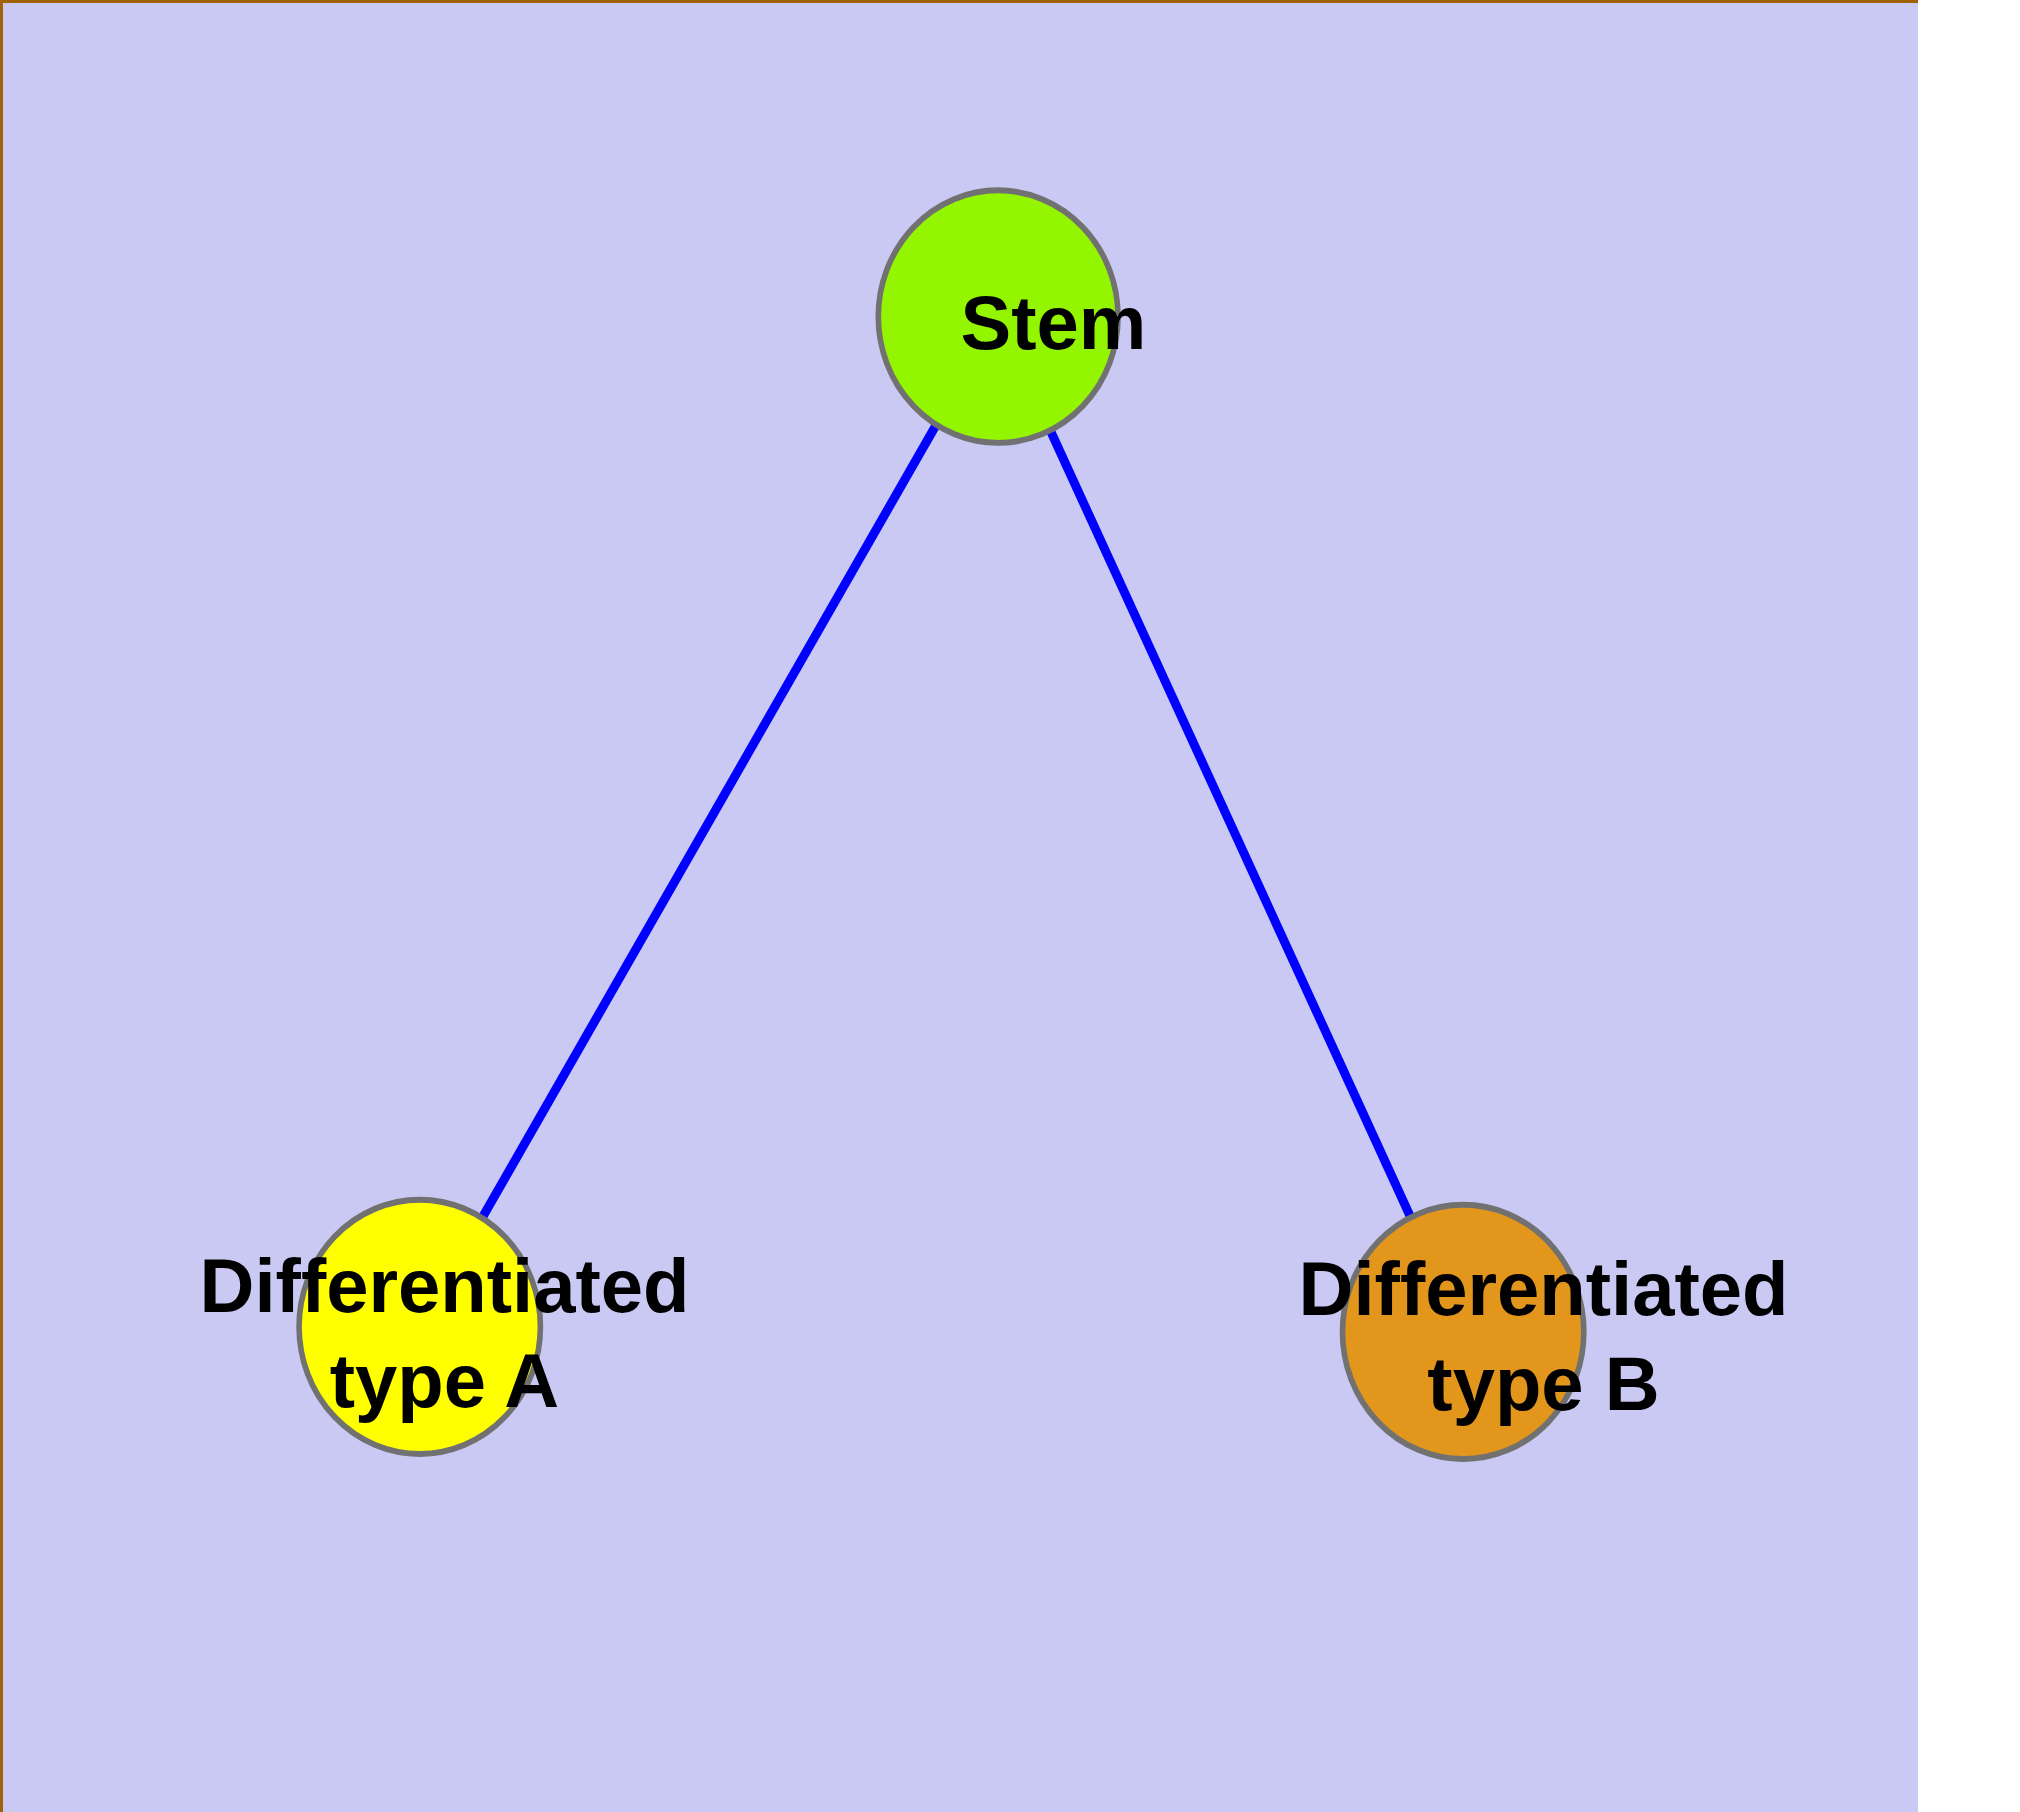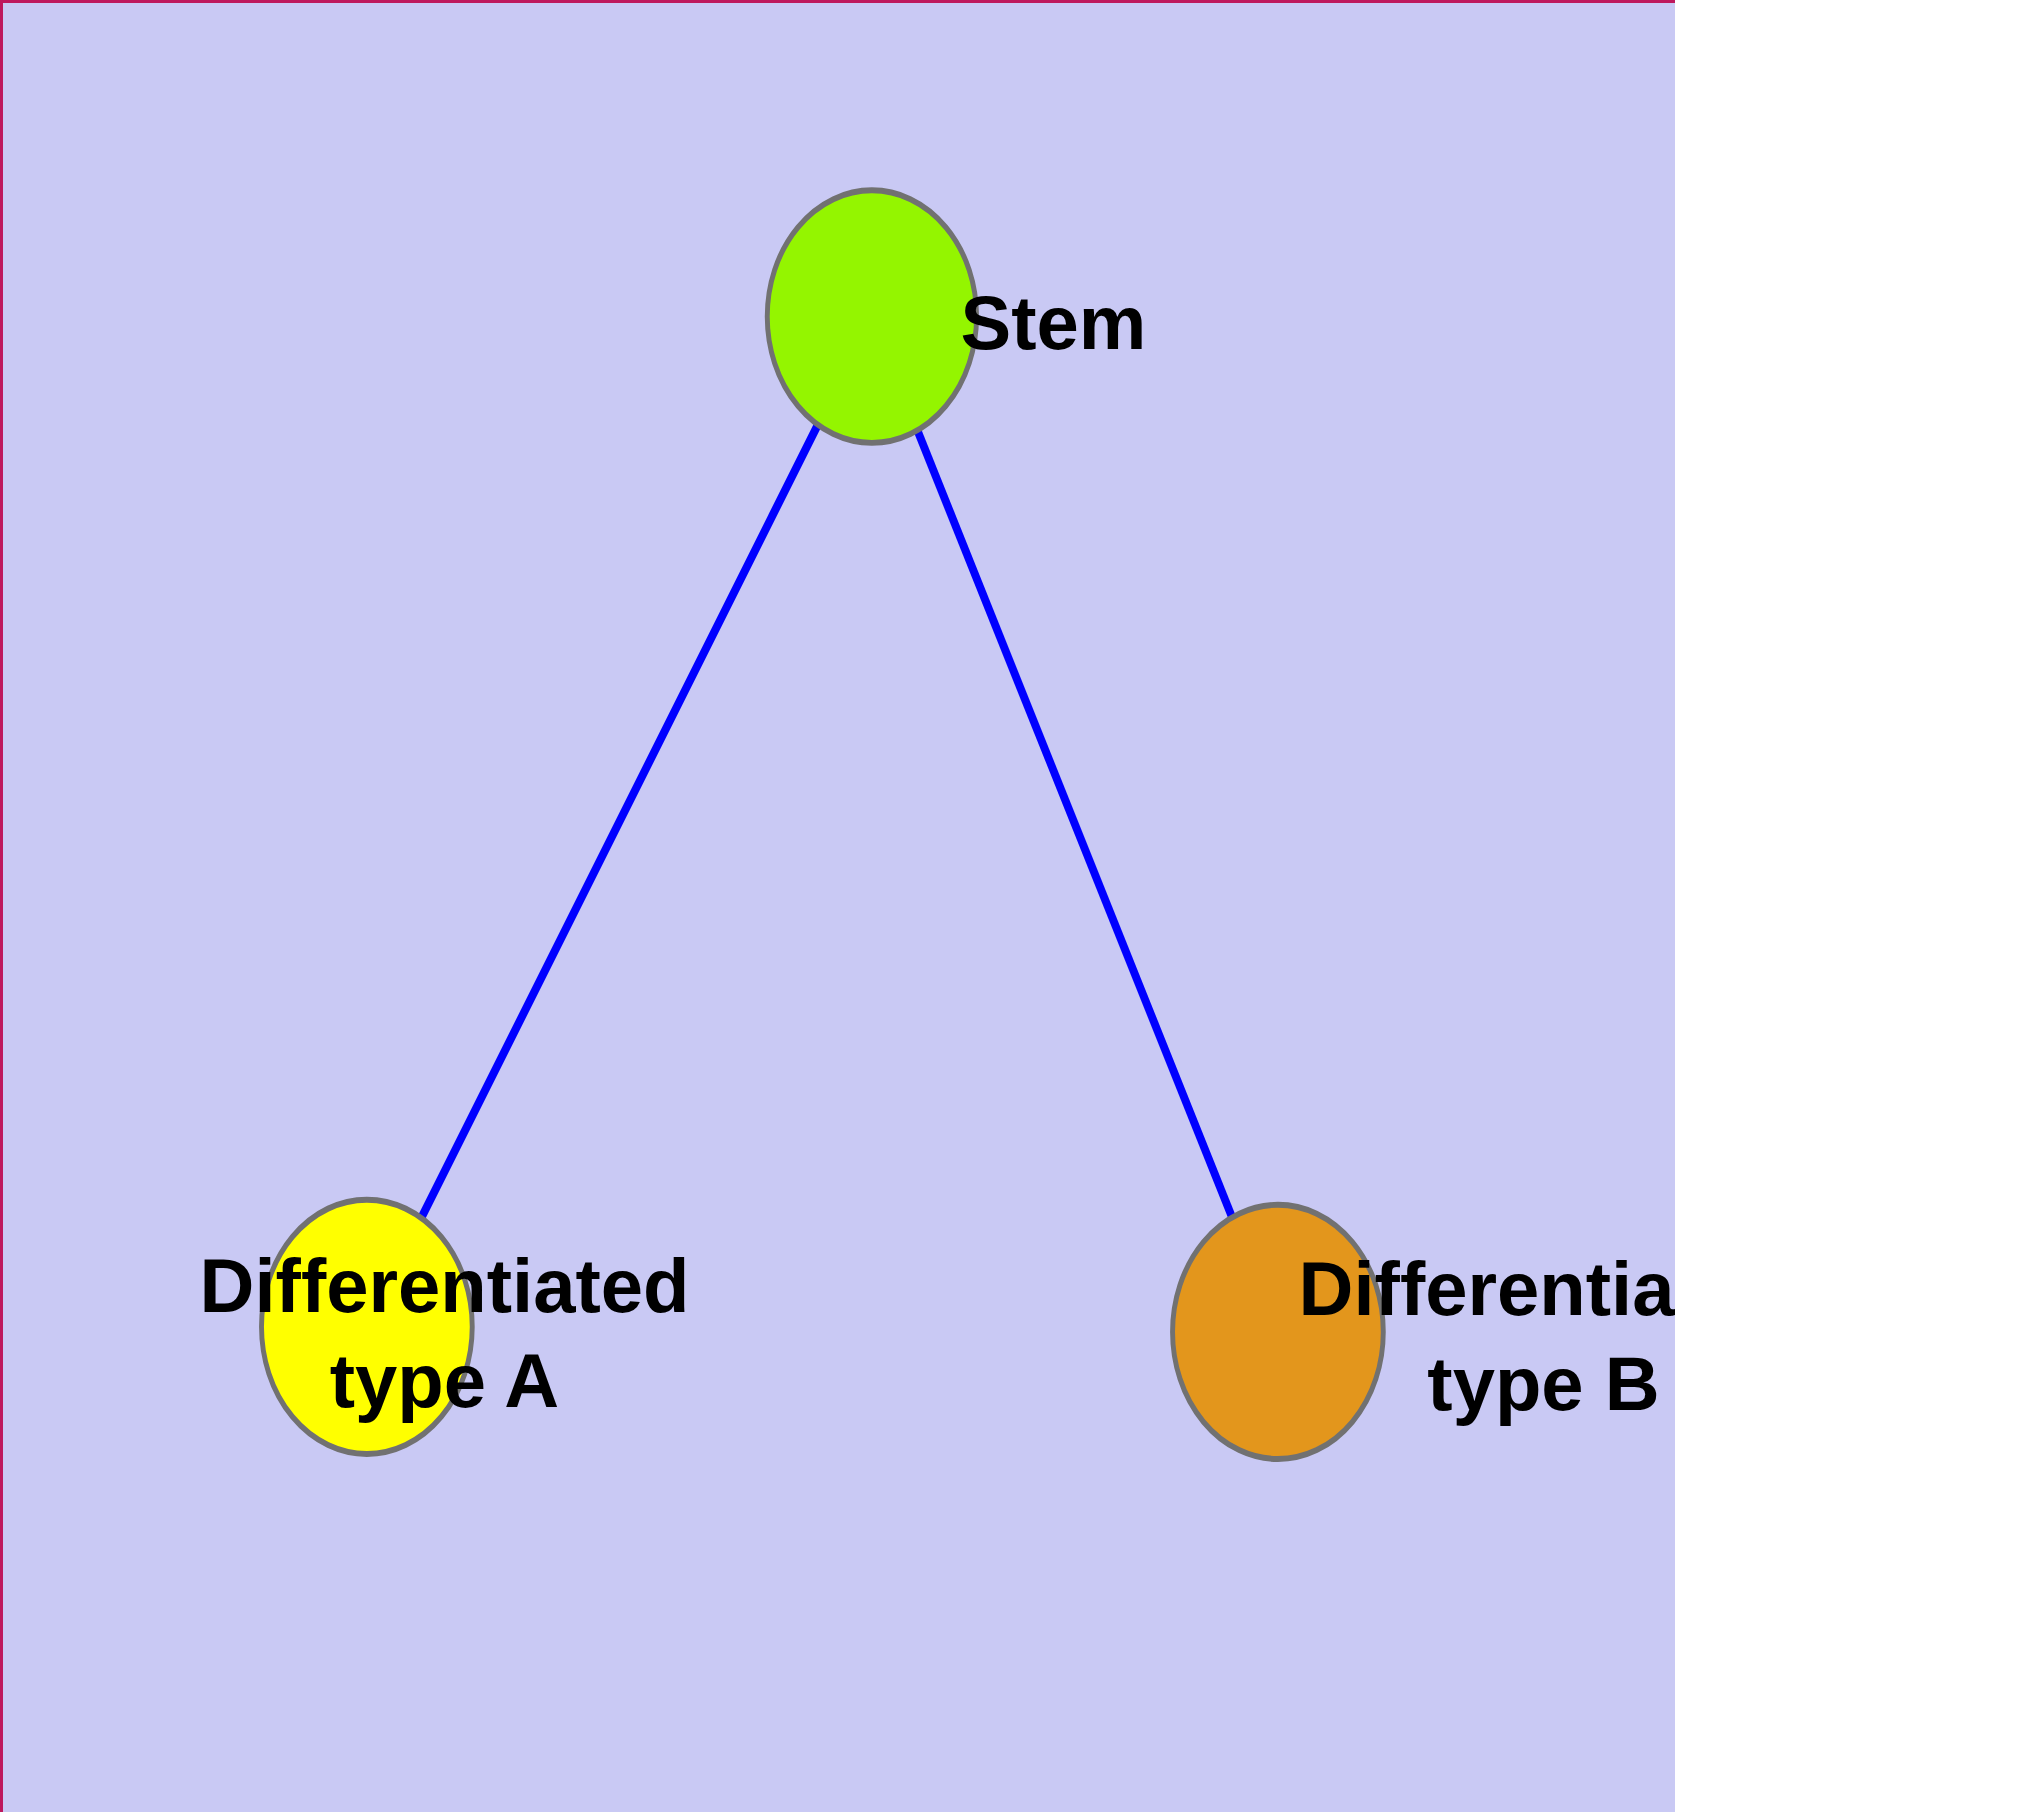--- a/index.html
+++ b/index.html
@@ -3,24 +3,24 @@
 <meta charset="utf-8">
 <style>
   html, body {
     margin: 0;
     padding: 0;
     background: #ffffff;
     font-family: "Liberation Sans", sans-serif;
   }
   #screen {
     position: relative;
-    width: 1675px;
+    width: 1918px;
     height: 1812px;
     overflow: hidden;
-    background: #be185d;
+    background: #a16207;
   }
   
   #graph-canvas {
     position: absolute;
     top: 3.4px;
     left: 2.5px;
     right: 0;
     bottom: 0;
     background: #C9C9F4;
   }

